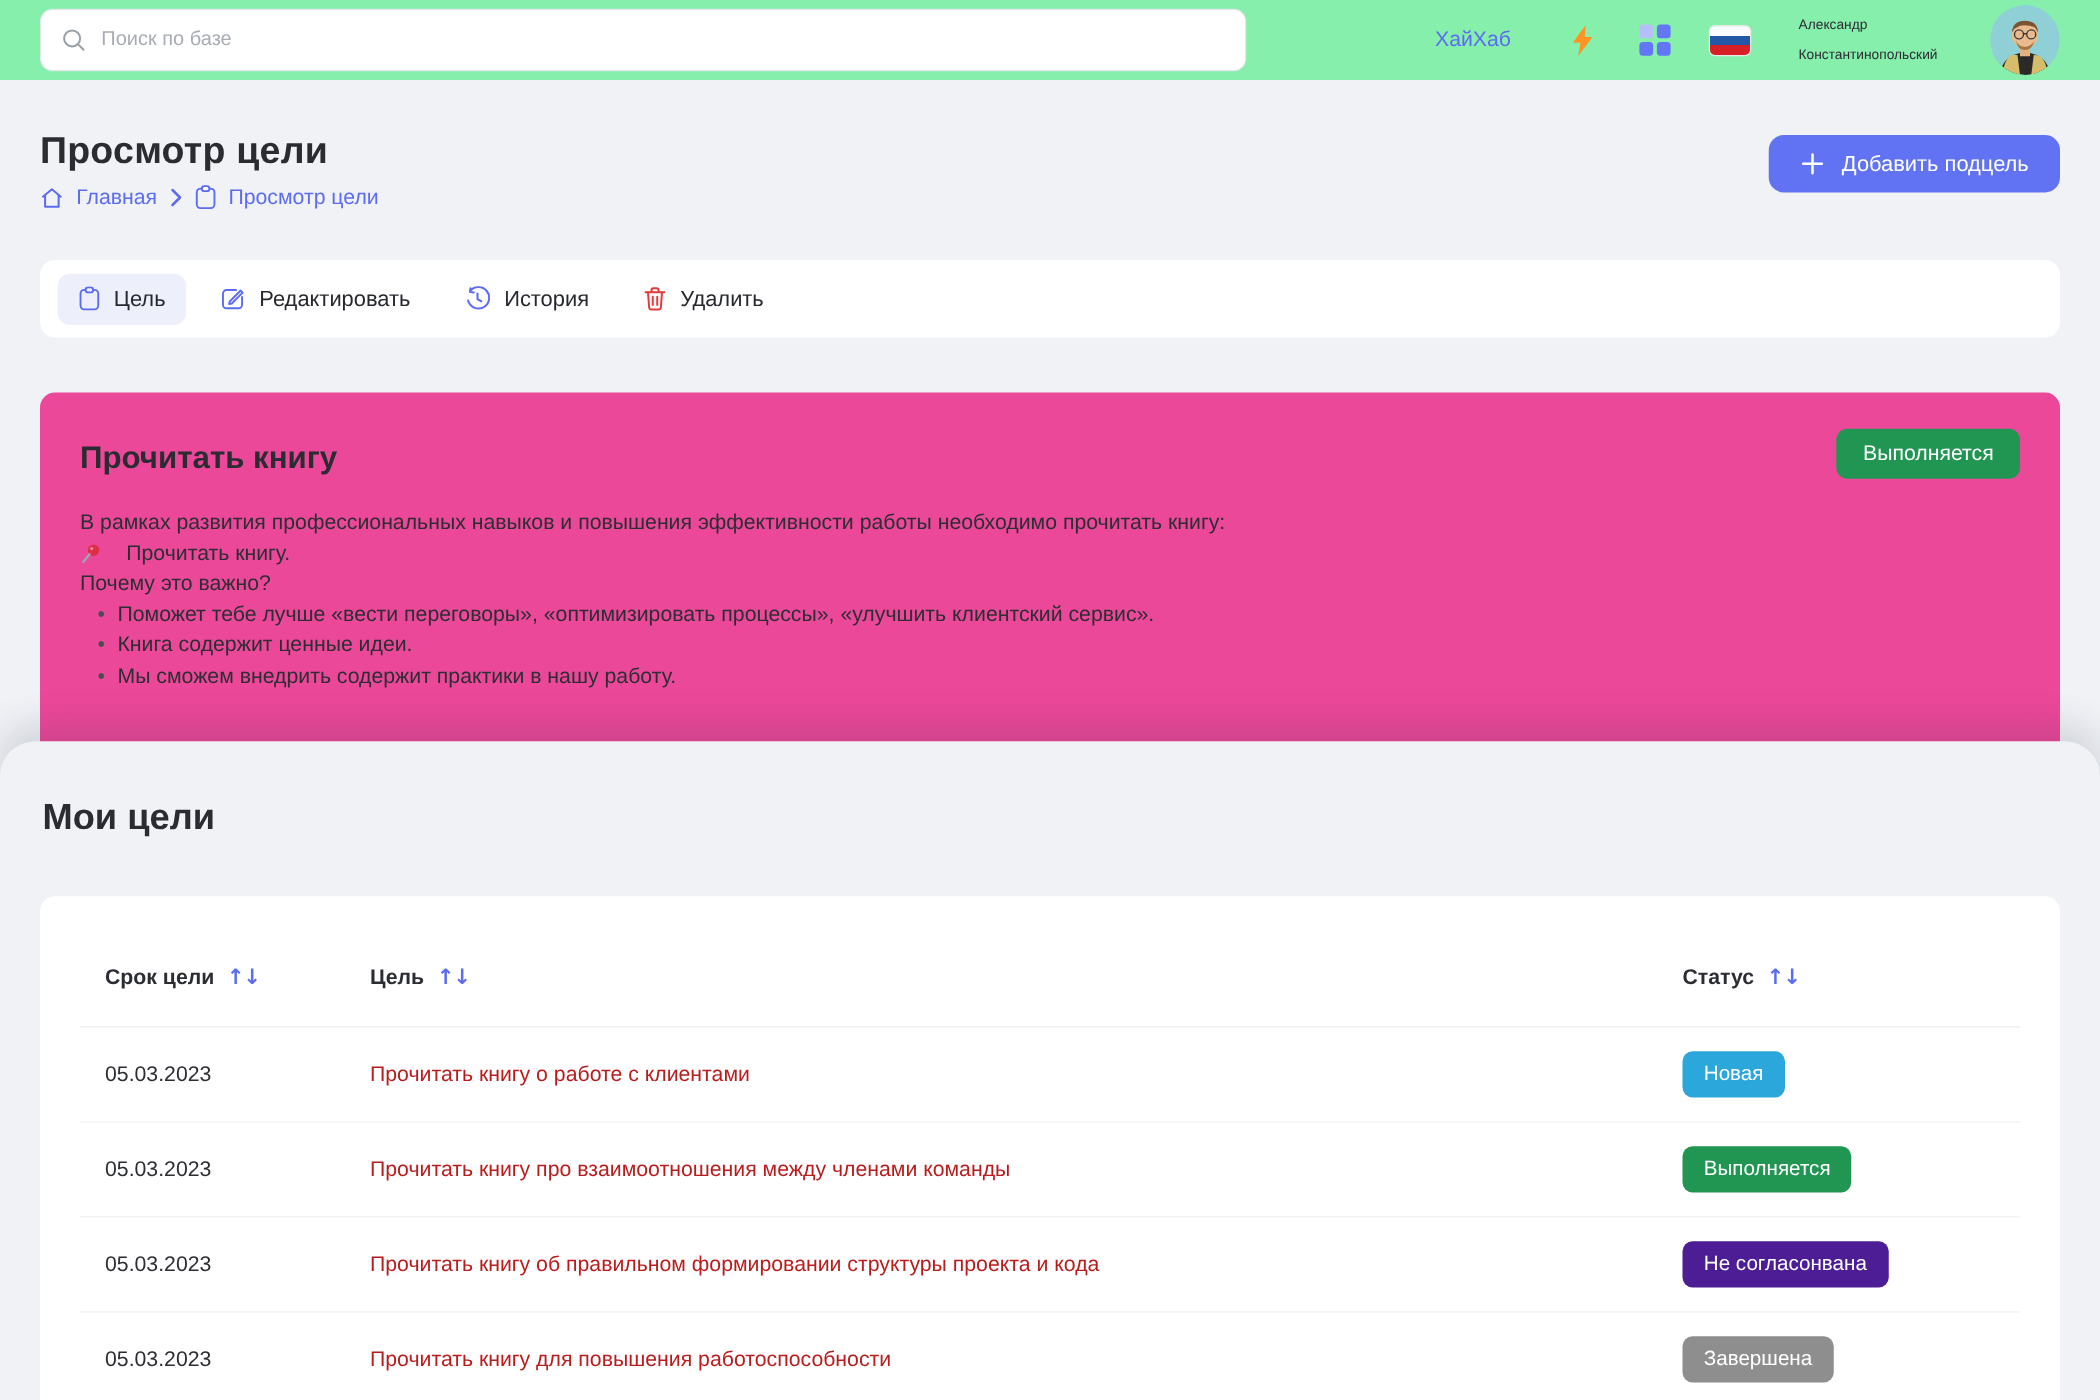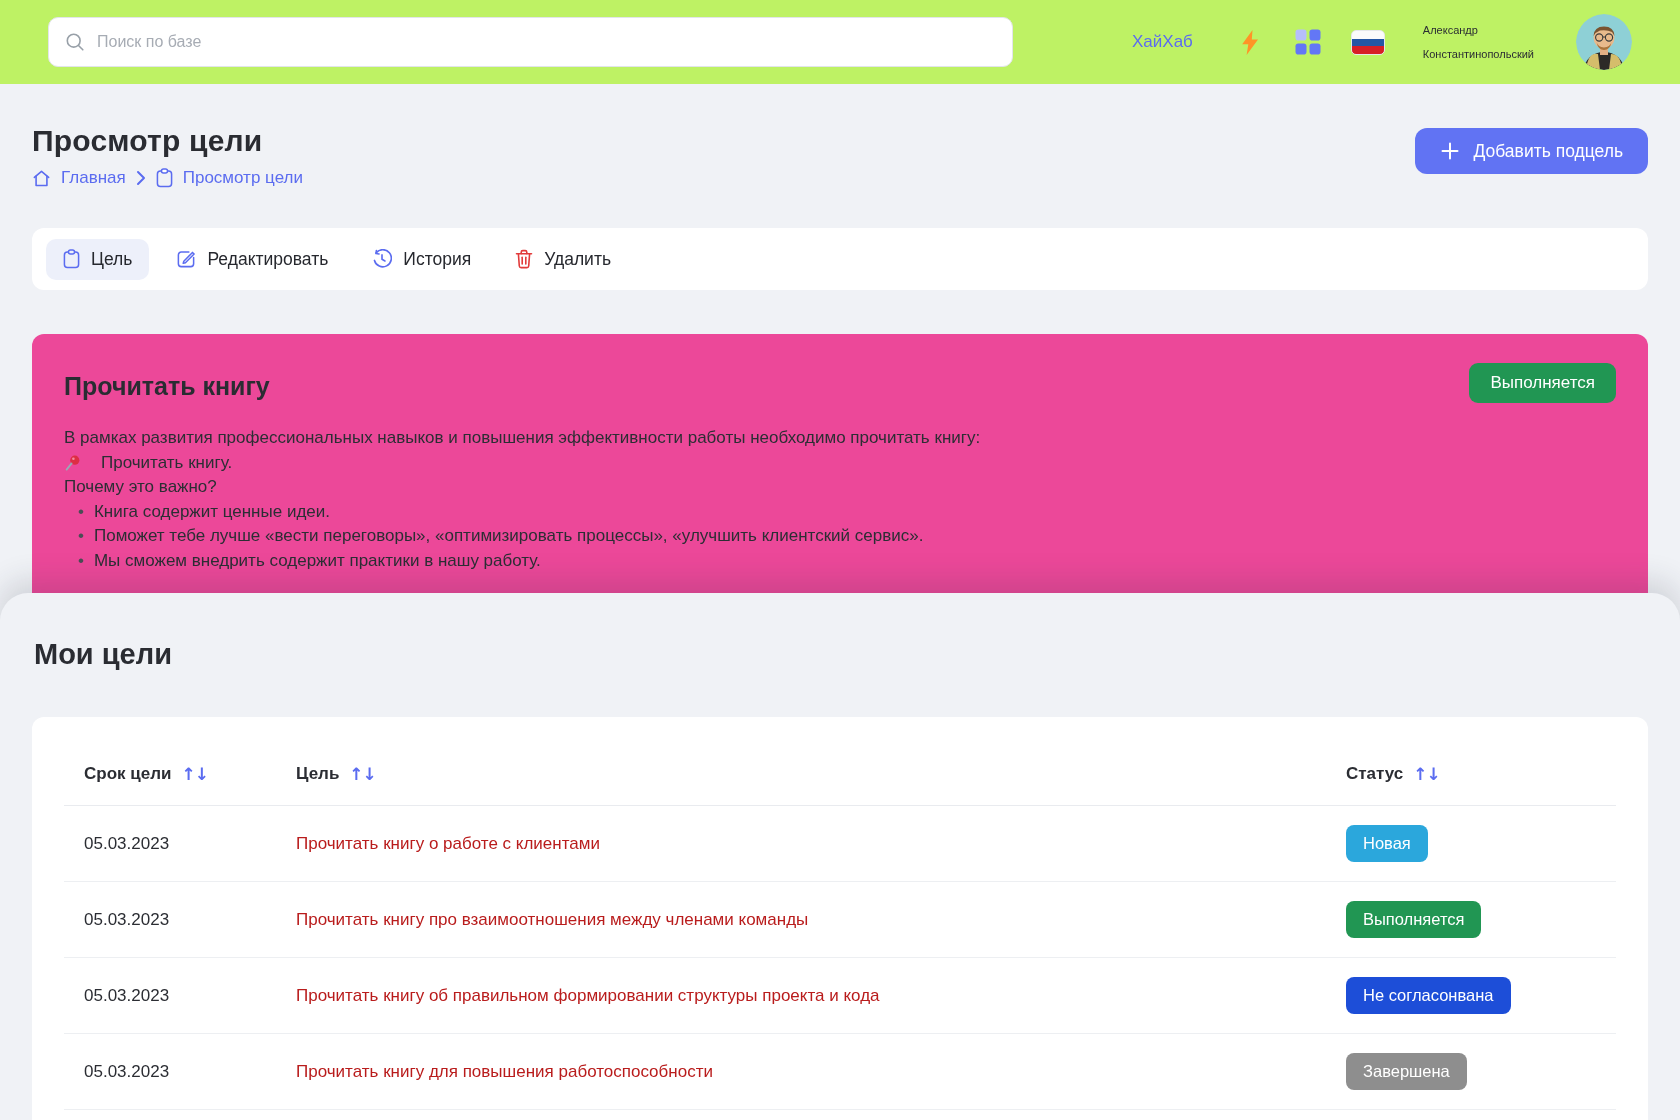--- a/index.html
+++ b/index.html
@@ -7,23 +7,23 @@
   body {
     font-family: "Liberation Sans", "DejaVu Sans", sans-serif;
     background: #f0f2f6;
     color: #2b2d33;
     position: relative;
     overflow: hidden;
   }
 
   
   .top-header {
-    height: 84px; background: #bef264;
+    height: 64px; background: #86efac;
     display: flex; align-items: center;
-    padding: 0 48px;
+    padding: 0 32px;
   }
   .search-box {
     width: 965px; height: 50px;
     border: 1px solid #e2e5ea; border-radius: 10px;
     display: flex; align-items: center; gap: 12px;
     padding: 0 16px; background: #fff;
   }
   .search-box input {
     border: none; outline: none; flex: 1;
     font-size: 16px; font-family: inherit; color: #2b2d33;
@@ -98,21 +98,21 @@
     box-shadow: 0 -12px 30px rgba(35,42,60,.16);
     z-index: 5; padding: 11px 32px; overflow: hidden;
   }
   .sheet-title { font-size: 29px; font-weight: 700; color: #2a2c32; margin-top: 34px; margin-left: 2px; }
   .table-card {
     margin-top: 46px; background: #fff; border-radius: 12px;
     padding: 0 32px; height: 470px;
   }
   .thead {
     display: flex; align-items: center;
-    padding-top: 26px; height: 89px;
+    padding-top: 26px; height: 105px;
     border-bottom: 1px solid #e9ebef;
     font-size: 17px; font-weight: 700; color: #2b2d33;
   }
   .trow {
     display: flex; align-items: center;
     height: 76px; border-bottom: 1px solid #edeff2;
     font-size: 17px;
   }
   .c1 { width: 232px; padding-left: 20px; flex: none; }
   .c2 { flex: 1; }
@@ -283,22 +283,22 @@
           <svg width="18" height="18" viewBox="0 0 18 18">
             <circle cx="10.8" cy="6.2" r="4.6" fill="#dd2e44"></circle>
             <path d="M7.6 9.4 L2.6 15.6" stroke="#99aab5" stroke-width="1.8" stroke-linecap="round"></path>
             <circle cx="9.4" cy="4.8" r="1.3" fill="#f38ba0"></circle>
           </svg>
         </span>
         <span>Прочитать книгу.</span>
       </div>
       <div>Почему это важно?</div>
       <div class="goal-bullets">
+        <div class="bullet">Поможет тебе лучше «вести переговоры», «оптимизировать процессы», «улучшить клиентский сервис».</div>
         <div class="bullet">Книга содержит ценные идеи.</div>
-        <div class="bullet">Поможет тебе лучше «вести переговоры», «оптимизировать процессы», «улучшить клиентский сервис».</div>
         <div class="bullet">Мы сможем внедрить содержит практики в нашу работу.</div>
       </div>
     </div>
   </section>
 </div>
 
 <div class="sheet">
   <h2 class="sheet-title">Мои цели</h2>
 
   <div class="table-card">
@@ -331,21 +331,21 @@
 
     <div class="trow">
       <div class="c1">05.03.2023</div>
       <div class="c2"><a class="goal-link">Прочитать книгу про взаимоотношения между членами команды</a></div>
       <div class="c3"><span class="row-badge" style="background-color: rgb(33, 150, 83);">Выполняется</span></div>
     </div>
 
     <div class="trow">
       <div class="c1">05.03.2023</div>
       <div class="c2"><a class="goal-link">Прочитать книгу об правильном формировании структуры проекта и кода</a></div>
-      <div class="c3"><span class="row-badge" style="background-color: #1d4ed8;">Не согласонвана</span></div>
+      <div class="c3"><span class="row-badge" style="background-color: #4c1d95;">Не согласонвана</span></div>
     </div>
 
     <div class="trow">
       <div class="c1">05.03.2023</div>
       <div class="c2"><a class="goal-link">Прочитать книгу для повышения работоспособности</a></div>
       <div class="c3"><span class="row-badge" style="background-color: rgb(142, 142, 142);">Завершена</span></div>
     </div>
   </div>
 </div>
 

